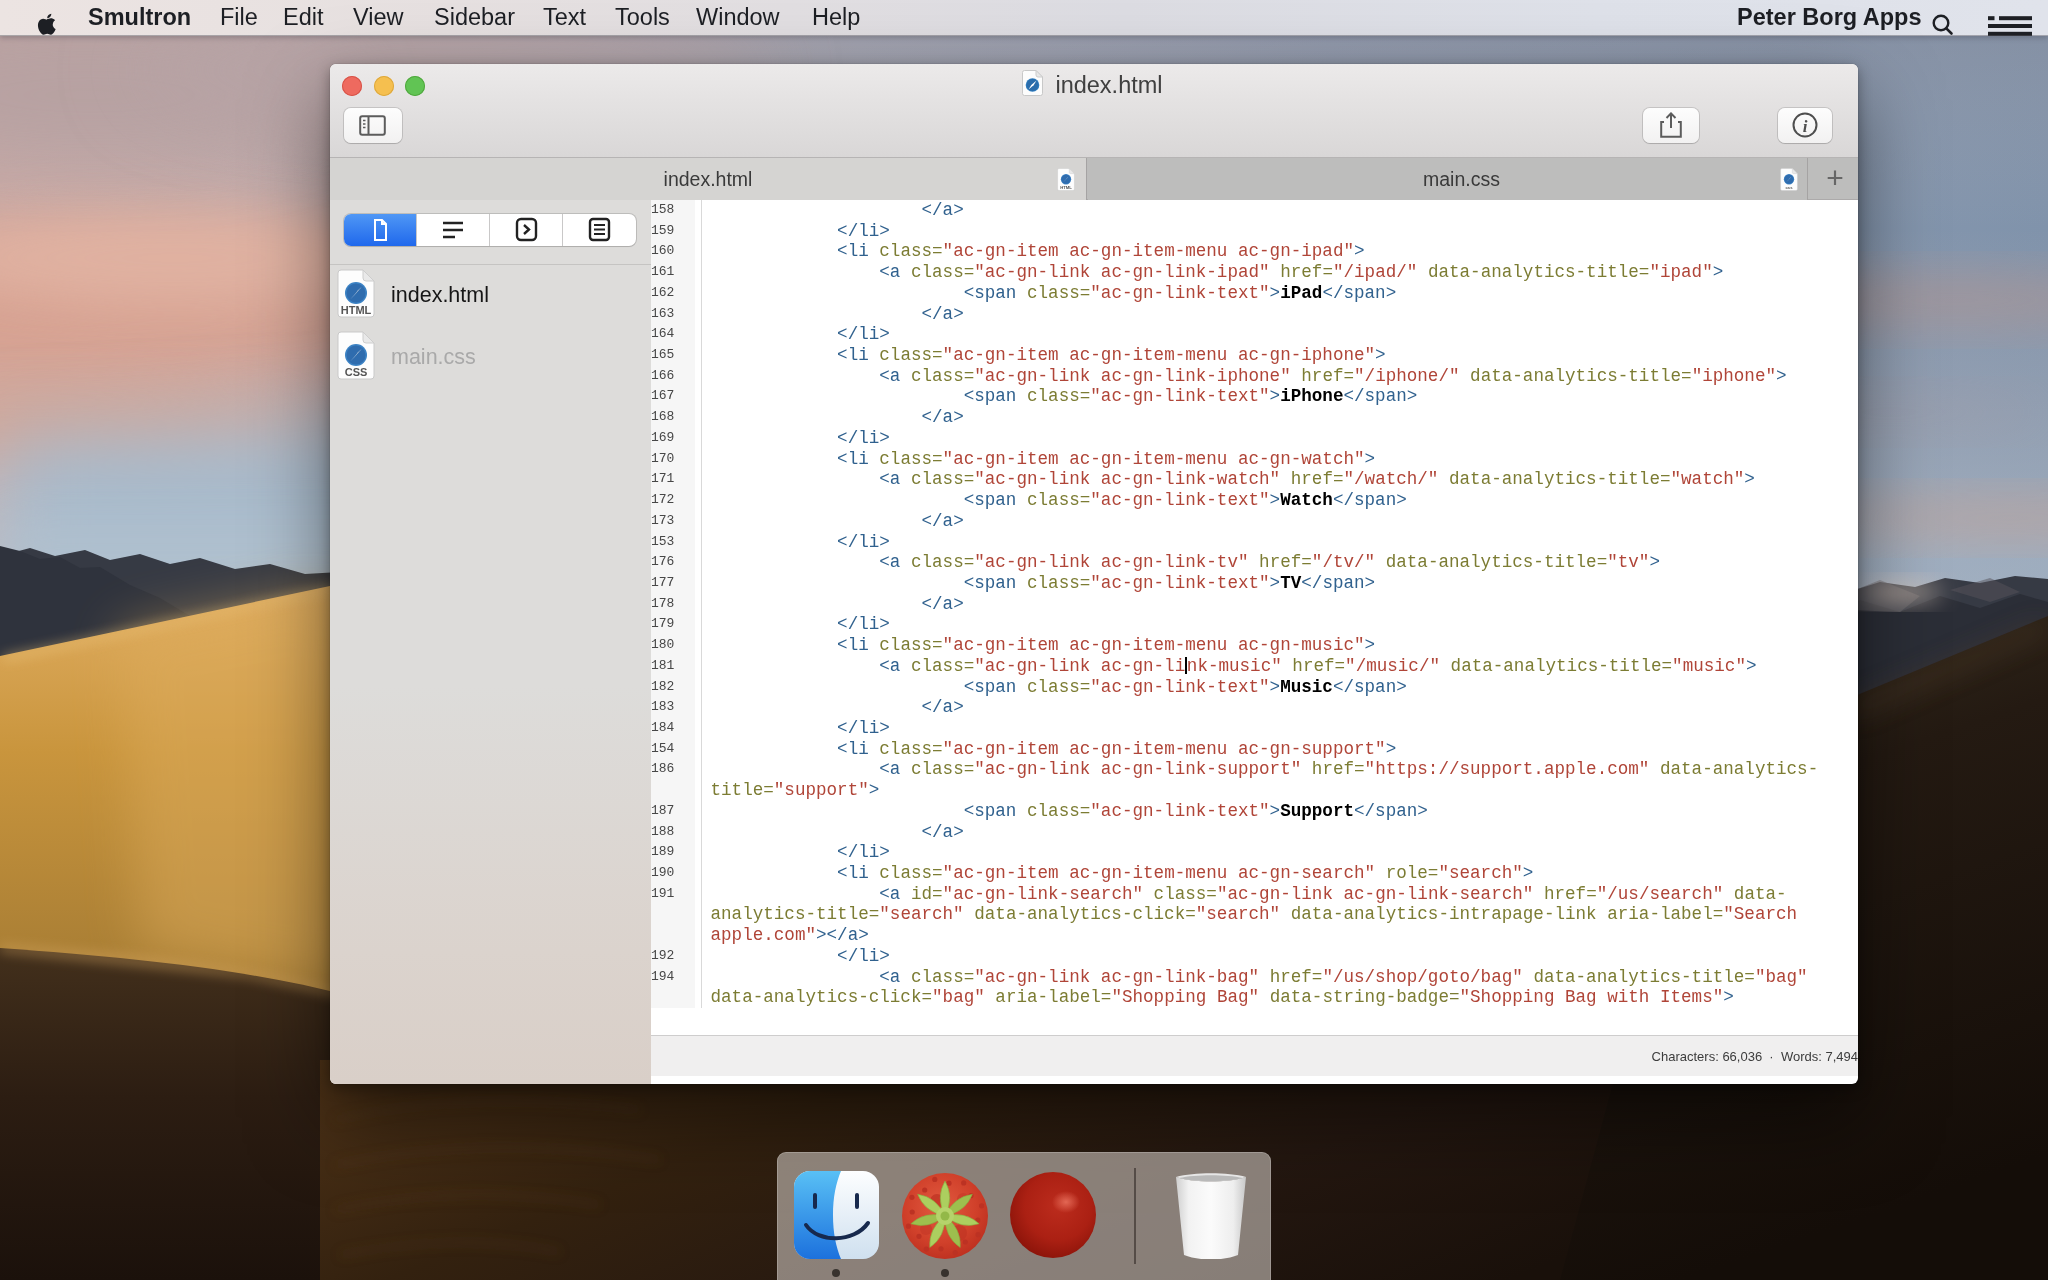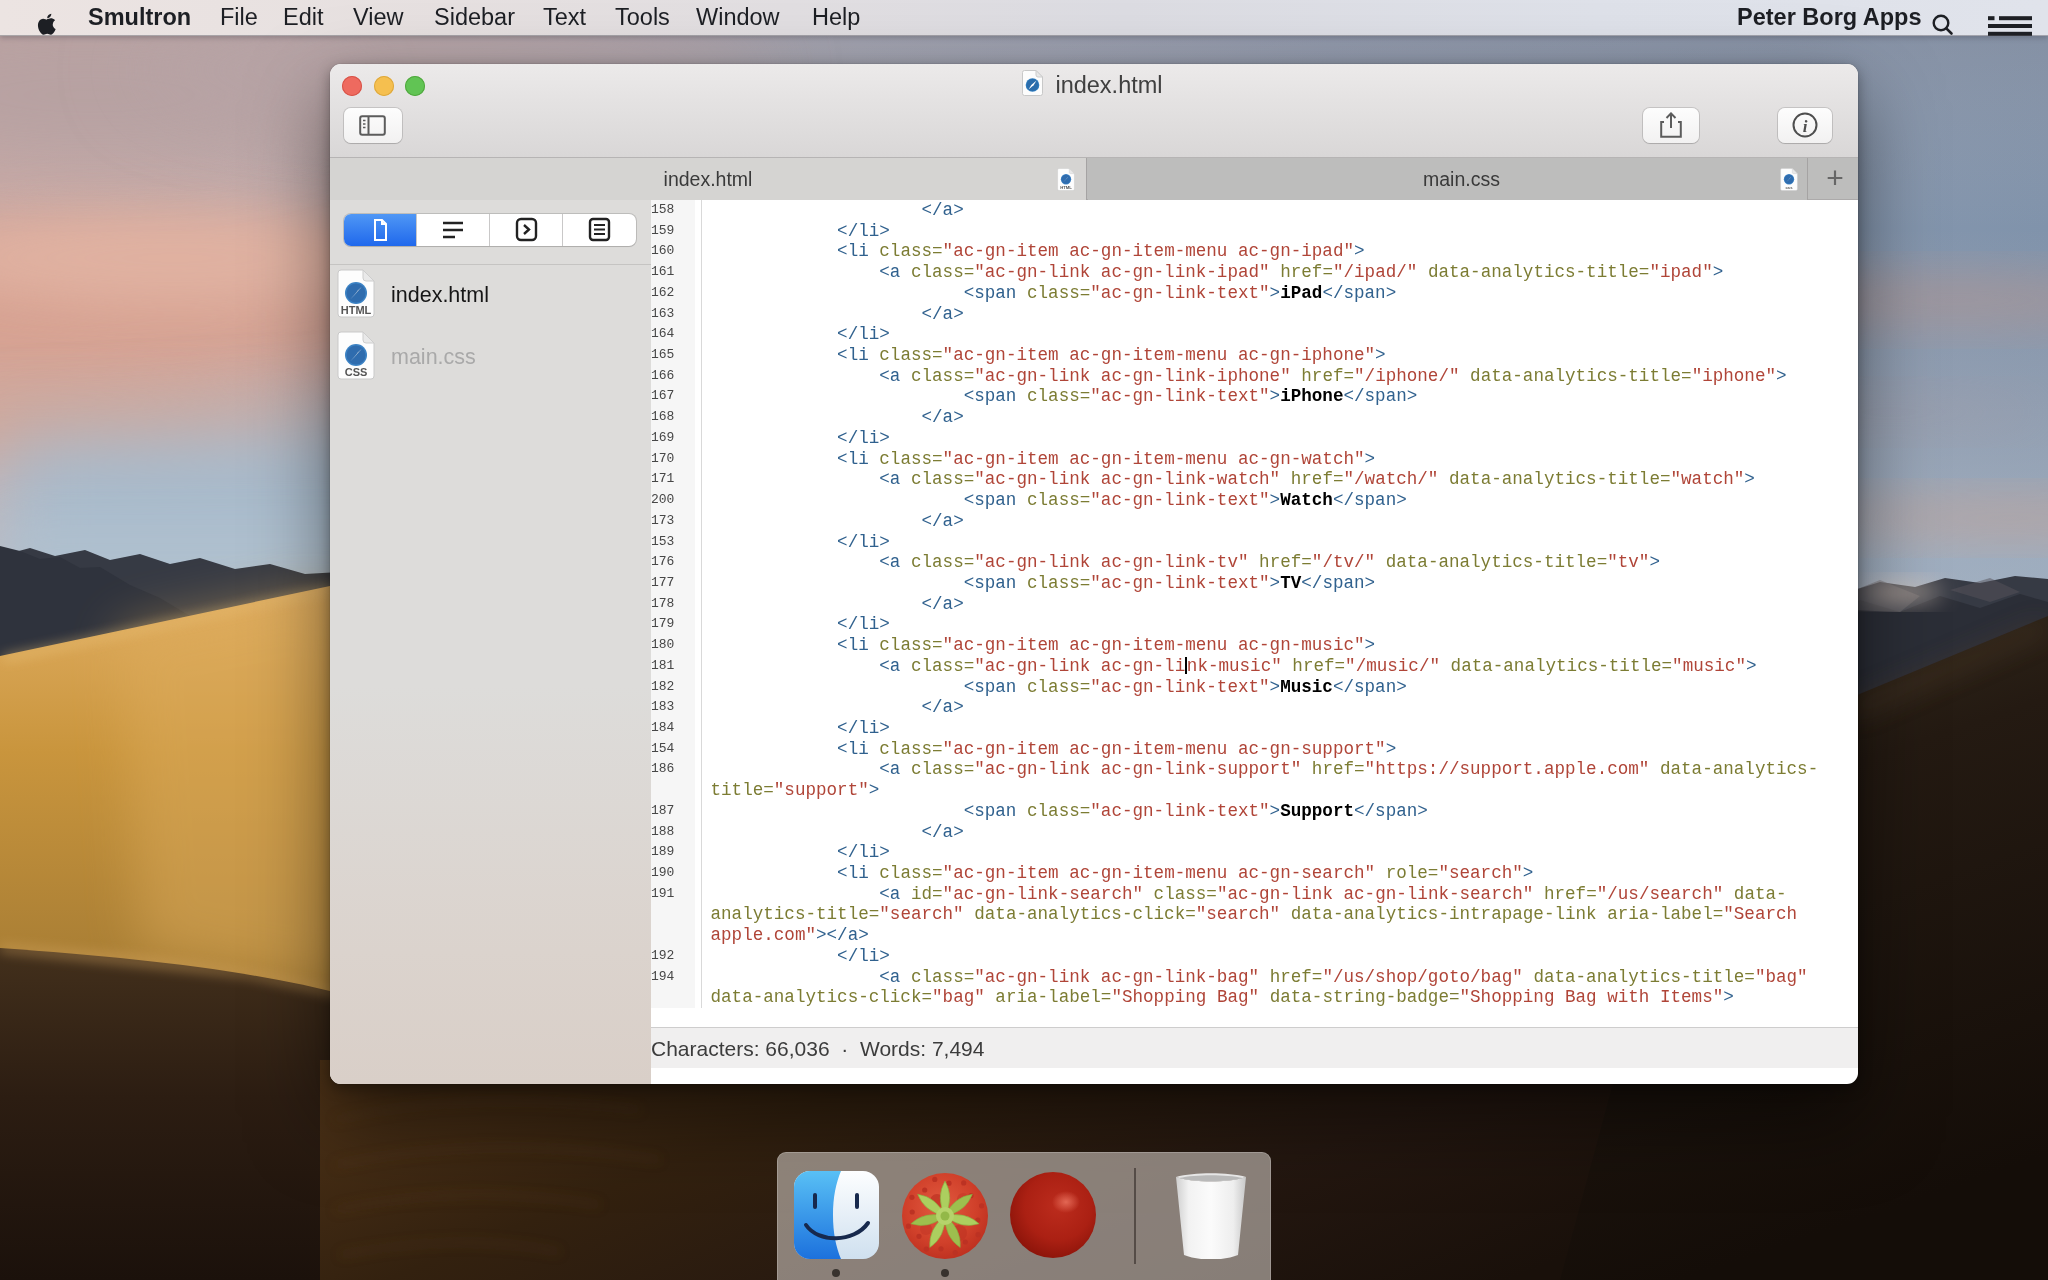--- a/index.html
+++ b/index.html
@@ -5,21 +5,21 @@
 html,body{width:2048px;height:1280px;overflow:hidden;font-family:"Liberation Sans",sans-serif}
 #screen{position:relative;width:2048px;height:1280px;background:#c4b5fd;overflow:hidden}
 #wall{position:absolute;left:0;top:0}
 
 #menubar{position:absolute;left:0;top:0;width:2048px;height:36px;
  background:linear-gradient(to right,#ece4e2 0%,#e6e0e0 22%,#dcdce2 55%,#dee1e9 78%,#e0e3eb 100%);
  border-bottom:1px solid rgba(70,70,80,0.4);box-shadow:0 2px 5px rgba(40,40,50,0.25);
  display:flex;align-items:center;color:#1d1f24;font-size:23.5px}
 .mi{position:absolute;top:0;height:36px;line-height:35px;white-space:nowrap;font-size:23.5px;color:#1d1f24}
 
-#win{position:absolute;left:330px;top:64px;width:1528px;height:1020px;border-radius:11px;
+#win{position:absolute;left:330px;top:64px;width:1528px;height:1020px;border-radius:6px;
  box-shadow:0 34px 80px rgba(0,0,0,0.5),0 4px 14px rgba(0,0,0,0.35),0 0 1px rgba(0,0,0,0.5);
  overflow:hidden;background:#fff}
 #hdr{position:absolute;left:0;top:0;right:0;height:94px;
  background:linear-gradient(#eceaea 0%,#e4e2e2 40%,#d9d7d7 100%);border-bottom:1px solid #b6b4b4}
 .tl{position:absolute;top:11.5px;width:20px;height:20px;border-radius:50%}
 #title{position:absolute;top:0;left:0;right:0;height:42px;line-height:43px;text-align:center;
  font-size:23.5px;color:#404040;text-indent:30px}
 #ticon{position:absolute;left:692px;top:6px;width:21px;height:26px}
 .tbtn{position:absolute;top:43.5px;height:35px;background:linear-gradient(#fdfdfd,#f2f1f1);border-radius:7px;
  box-shadow:0 0 0 1px rgba(0,0,0,0.13),0 1px 1px rgba(0,0,0,0.10)}
@@ -44,22 +44,22 @@
 #code{position:absolute;left:0;top:0;right:0;font-family:"Liberation Mono",monospace;font-size:17.58px;line-height:20.72px}
 .cr{position:relative;height:20.72px;white-space:pre}
 .ln{position:absolute;left:0;top:0;width:44px;height:20.72px;text-align:left;font-size:13px;color:#474747;
  background:#f6f6f6;padding-right:6px;line-height:20.72px}
 .cr:after{content:"";position:absolute;left:50px;top:0;width:1px;height:100%;background:#d9d9d9}
 .ct{position:absolute;left:59.5px;top:0;white-space:pre}
 .ct b{font-weight:normal;font-style:normal}
 b.t{color:#30618e}b.a{color:#7c7c33}b.s{color:#b04538}b.p{color:#000;font-weight:bold}
 i.cur{display:inline-block;width:1.6px;height:17px;background:#000;vertical-align:-3px}
 
-#status{position:absolute;left:321px;right:0;bottom:16px;height:41.5px;background:#f0efef;border-top:1px solid #cecdcd;
- text-align:left;line-height:41px;font-size:21px;color:#3c3c3c}
+#status{position:absolute;left:321px;right:0;bottom:8px;height:41.5px;background:#f0efef;border-top:1px solid #cecdcd;
+ text-align:right;line-height:41px;font-size:13px;color:#3c3c3c}
 
 #dock{position:absolute;left:777px;top:1152px;width:494px;height:140px;border-radius:9px;
  background:rgba(200,192,186,0.62);box-shadow:inset 0 0 0 1px rgba(255,255,255,0.2)}
 .dot{position:absolute;top:1269px;width:8px;height:8px;border-radius:50%;background:#38322e}
 </style></head>
 <body>
 <div id="screen">
 <svg id="wall" width="2048" height="1280" viewBox="0 0 2048 1280">
 <defs>
 <linearGradient id="sky" x1="0" y1="0" x2="1" y2="0">
@@ -312,21 +312,21 @@
 <div class="cr"><span class="ln">162</span><span class="ct">&nbsp;&nbsp;&nbsp;&nbsp;&nbsp;&nbsp;&nbsp;&nbsp;&nbsp;&nbsp;&nbsp;&nbsp;&nbsp;&nbsp;&nbsp;&nbsp;&nbsp;&nbsp;&nbsp;&nbsp;&nbsp;&nbsp;&nbsp;&nbsp;<b class="t">&lt;span</b><b class="p">&nbsp;</b><b class="a">class=</b><b class="s">"ac-gn-link-text"</b><b class="t">&gt;</b><b class="p">iPad</b><b class="t">&lt;/span&gt;</b></span></div>
 <div class="cr"><span class="ln">163</span><span class="ct">&nbsp;&nbsp;&nbsp;&nbsp;&nbsp;&nbsp;&nbsp;&nbsp;&nbsp;&nbsp;&nbsp;&nbsp;&nbsp;&nbsp;&nbsp;&nbsp;&nbsp;&nbsp;&nbsp;&nbsp;<b class="t">&lt;/a&gt;</b></span></div>
 <div class="cr"><span class="ln">164</span><span class="ct">&nbsp;&nbsp;&nbsp;&nbsp;&nbsp;&nbsp;&nbsp;&nbsp;&nbsp;&nbsp;&nbsp;&nbsp;<b class="t">&lt;/li&gt;</b></span></div>
 <div class="cr"><span class="ln">165</span><span class="ct">&nbsp;&nbsp;&nbsp;&nbsp;&nbsp;&nbsp;&nbsp;&nbsp;&nbsp;&nbsp;&nbsp;&nbsp;<b class="t">&lt;li</b><b class="p">&nbsp;</b><b class="a">class=</b><b class="s">"ac-gn-item&nbsp;ac-gn-item-menu&nbsp;ac-gn-iphone"</b><b class="t">&gt;</b></span></div>
 <div class="cr"><span class="ln">166</span><span class="ct">&nbsp;&nbsp;&nbsp;&nbsp;&nbsp;&nbsp;&nbsp;&nbsp;&nbsp;&nbsp;&nbsp;&nbsp;&nbsp;&nbsp;&nbsp;&nbsp;<b class="t">&lt;a</b><b class="p">&nbsp;</b><b class="a">class=</b><b class="s">"ac-gn-link&nbsp;ac-gn-link-iphone"</b><b class="p">&nbsp;</b><b class="a">href=</b><b class="s">"/iphone/"</b><b class="p">&nbsp;</b><b class="a">data-analytics-title=</b><b class="s">"iphone"</b><b class="t">&gt;</b></span></div>
 <div class="cr"><span class="ln">167</span><span class="ct">&nbsp;&nbsp;&nbsp;&nbsp;&nbsp;&nbsp;&nbsp;&nbsp;&nbsp;&nbsp;&nbsp;&nbsp;&nbsp;&nbsp;&nbsp;&nbsp;&nbsp;&nbsp;&nbsp;&nbsp;&nbsp;&nbsp;&nbsp;&nbsp;<b class="t">&lt;span</b><b class="p">&nbsp;</b><b class="a">class=</b><b class="s">"ac-gn-link-text"</b><b class="t">&gt;</b><b class="p">iPhone</b><b class="t">&lt;/span&gt;</b></span></div>
 <div class="cr"><span class="ln">168</span><span class="ct">&nbsp;&nbsp;&nbsp;&nbsp;&nbsp;&nbsp;&nbsp;&nbsp;&nbsp;&nbsp;&nbsp;&nbsp;&nbsp;&nbsp;&nbsp;&nbsp;&nbsp;&nbsp;&nbsp;&nbsp;<b class="t">&lt;/a&gt;</b></span></div>
 <div class="cr"><span class="ln">169</span><span class="ct">&nbsp;&nbsp;&nbsp;&nbsp;&nbsp;&nbsp;&nbsp;&nbsp;&nbsp;&nbsp;&nbsp;&nbsp;<b class="t">&lt;/li&gt;</b></span></div>
 <div class="cr"><span class="ln">170</span><span class="ct">&nbsp;&nbsp;&nbsp;&nbsp;&nbsp;&nbsp;&nbsp;&nbsp;&nbsp;&nbsp;&nbsp;&nbsp;<b class="t">&lt;li</b><b class="p">&nbsp;</b><b class="a">class=</b><b class="s">"ac-gn-item&nbsp;ac-gn-item-menu&nbsp;ac-gn-watch"</b><b class="t">&gt;</b></span></div>
 <div class="cr"><span class="ln">171</span><span class="ct">&nbsp;&nbsp;&nbsp;&nbsp;&nbsp;&nbsp;&nbsp;&nbsp;&nbsp;&nbsp;&nbsp;&nbsp;&nbsp;&nbsp;&nbsp;&nbsp;<b class="t">&lt;a</b><b class="p">&nbsp;</b><b class="a">class=</b><b class="s">"ac-gn-link&nbsp;ac-gn-link-watch"</b><b class="p">&nbsp;</b><b class="a">href=</b><b class="s">"/watch/"</b><b class="p">&nbsp;</b><b class="a">data-analytics-title=</b><b class="s">"watch"</b><b class="t">&gt;</b></span></div>
-<div class="cr"><span class="ln">200</span><span class="ct">&nbsp;&nbsp;&nbsp;&nbsp;&nbsp;&nbsp;&nbsp;&nbsp;&nbsp;&nbsp;&nbsp;&nbsp;&nbsp;&nbsp;&nbsp;&nbsp;&nbsp;&nbsp;&nbsp;&nbsp;&nbsp;&nbsp;&nbsp;&nbsp;<b class="t">&lt;span</b><b class="p">&nbsp;</b><b class="a">class=</b><b class="s">"ac-gn-link-text"</b><b class="t">&gt;</b><b class="p">Watch</b><b class="t">&lt;/span&gt;</b></span></div>
+<div class="cr"><span class="ln">172</span><span class="ct">&nbsp;&nbsp;&nbsp;&nbsp;&nbsp;&nbsp;&nbsp;&nbsp;&nbsp;&nbsp;&nbsp;&nbsp;&nbsp;&nbsp;&nbsp;&nbsp;&nbsp;&nbsp;&nbsp;&nbsp;&nbsp;&nbsp;&nbsp;&nbsp;<b class="t">&lt;span</b><b class="p">&nbsp;</b><b class="a">class=</b><b class="s">"ac-gn-link-text"</b><b class="t">&gt;</b><b class="p">Watch</b><b class="t">&lt;/span&gt;</b></span></div>
 <div class="cr"><span class="ln">173</span><span class="ct">&nbsp;&nbsp;&nbsp;&nbsp;&nbsp;&nbsp;&nbsp;&nbsp;&nbsp;&nbsp;&nbsp;&nbsp;&nbsp;&nbsp;&nbsp;&nbsp;&nbsp;&nbsp;&nbsp;&nbsp;<b class="t">&lt;/a&gt;</b></span></div>
 <div class="cr"><span class="ln">153</span><span class="ct">&nbsp;&nbsp;&nbsp;&nbsp;&nbsp;&nbsp;&nbsp;&nbsp;&nbsp;&nbsp;&nbsp;&nbsp;<b class="t">&lt;/li&gt;</b></span></div>
 <div class="cr"><span class="ln">176</span><span class="ct">&nbsp;&nbsp;&nbsp;&nbsp;&nbsp;&nbsp;&nbsp;&nbsp;&nbsp;&nbsp;&nbsp;&nbsp;&nbsp;&nbsp;&nbsp;&nbsp;<b class="t">&lt;a</b><b class="p">&nbsp;</b><b class="a">class=</b><b class="s">"ac-gn-link&nbsp;ac-gn-link-tv"</b><b class="p">&nbsp;</b><b class="a">href=</b><b class="s">"/tv/"</b><b class="p">&nbsp;</b><b class="a">data-analytics-title=</b><b class="s">"tv"</b><b class="t">&gt;</b></span></div>
 <div class="cr"><span class="ln">177</span><span class="ct">&nbsp;&nbsp;&nbsp;&nbsp;&nbsp;&nbsp;&nbsp;&nbsp;&nbsp;&nbsp;&nbsp;&nbsp;&nbsp;&nbsp;&nbsp;&nbsp;&nbsp;&nbsp;&nbsp;&nbsp;&nbsp;&nbsp;&nbsp;&nbsp;<b class="t">&lt;span</b><b class="p">&nbsp;</b><b class="a">class=</b><b class="s">"ac-gn-link-text"</b><b class="t">&gt;</b><b class="p">TV</b><b class="t">&lt;/span&gt;</b></span></div>
 <div class="cr"><span class="ln">178</span><span class="ct">&nbsp;&nbsp;&nbsp;&nbsp;&nbsp;&nbsp;&nbsp;&nbsp;&nbsp;&nbsp;&nbsp;&nbsp;&nbsp;&nbsp;&nbsp;&nbsp;&nbsp;&nbsp;&nbsp;&nbsp;<b class="t">&lt;/a&gt;</b></span></div>
 <div class="cr"><span class="ln">179</span><span class="ct">&nbsp;&nbsp;&nbsp;&nbsp;&nbsp;&nbsp;&nbsp;&nbsp;&nbsp;&nbsp;&nbsp;&nbsp;<b class="t">&lt;/li&gt;</b></span></div>
 <div class="cr"><span class="ln">180</span><span class="ct">&nbsp;&nbsp;&nbsp;&nbsp;&nbsp;&nbsp;&nbsp;&nbsp;&nbsp;&nbsp;&nbsp;&nbsp;<b class="t">&lt;li</b><b class="p">&nbsp;</b><b class="a">class=</b><b class="s">"ac-gn-item&nbsp;ac-gn-item-menu&nbsp;ac-gn-music"</b><b class="t">&gt;</b></span></div>
 <div class="cr"><span class="ln">181</span><span class="ct">&nbsp;&nbsp;&nbsp;&nbsp;&nbsp;&nbsp;&nbsp;&nbsp;&nbsp;&nbsp;&nbsp;&nbsp;&nbsp;&nbsp;&nbsp;&nbsp;<b class="t">&lt;a</b><b class="p">&nbsp;</b><b class="a">class=</b><b class="s">"ac-gn-link&nbsp;ac-gn-li</b><i class="cur"></i><b class="s">nk-music"</b><b class="p">&nbsp;</b><b class="a">href=</b><b class="s">"/music/"</b><b class="p">&nbsp;</b><b class="a">data-analytics-title=</b><b class="s">"music"</b><b class="t">&gt;</b></span></div>
 <div class="cr"><span class="ln">182</span><span class="ct">&nbsp;&nbsp;&nbsp;&nbsp;&nbsp;&nbsp;&nbsp;&nbsp;&nbsp;&nbsp;&nbsp;&nbsp;&nbsp;&nbsp;&nbsp;&nbsp;&nbsp;&nbsp;&nbsp;&nbsp;&nbsp;&nbsp;&nbsp;&nbsp;<b class="t">&lt;span</b><b class="p">&nbsp;</b><b class="a">class=</b><b class="s">"ac-gn-link-text"</b><b class="t">&gt;</b><b class="p">Music</b><b class="t">&lt;/span&gt;</b></span></div>
 <div class="cr"><span class="ln">183</span><span class="ct">&nbsp;&nbsp;&nbsp;&nbsp;&nbsp;&nbsp;&nbsp;&nbsp;&nbsp;&nbsp;&nbsp;&nbsp;&nbsp;&nbsp;&nbsp;&nbsp;&nbsp;&nbsp;&nbsp;&nbsp;<b class="t">&lt;/a&gt;</b></span></div>

